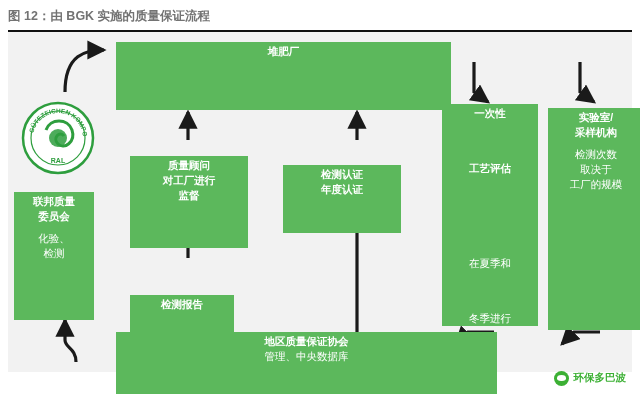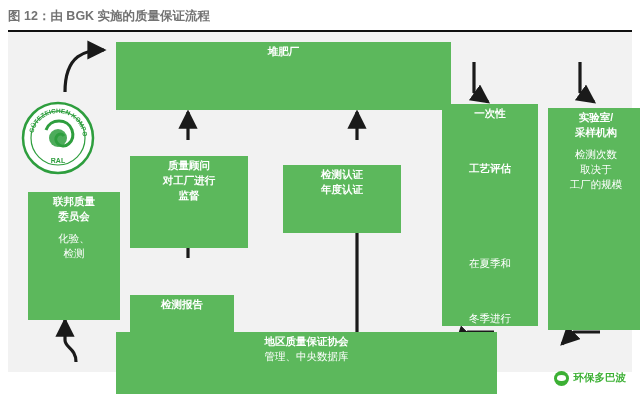--- a/index.html
+++ b/index.html
@@ -208,21 +208,21 @@
 
     <div class="gbox" style="left:540px; top:76px; width:96px; height:222px;">
       <span class="ln bold">实验室/</span>
       <span class="ln bold">采样机构</span>
       <span class="gap"></span>
       <span class="ln sub">检测次数</span>
       <span class="ln sub">取决于</span>
       <span class="ln sub">工厂的规模</span>
     </div>
 
-    <div class="gbox" style="left:20px; top:160px; width:92px; height:128px;">
+    <div class="gbox" style="left:6px; top:160px; width:80px; height:128px;">
       <span class="ln bold">联邦质量</span>
       <span class="ln bold">委员会</span>
       <span class="gap"></span>
       <span class="ln sub">化验、</span>
       <span class="ln sub">检测</span>
     </div>
 
     <div class="gbox" style="left:122px; top:230px; width:104px; height:62px;margin-top:33px;">
       <span class="ln bold">检测报告</span>
     </div>

